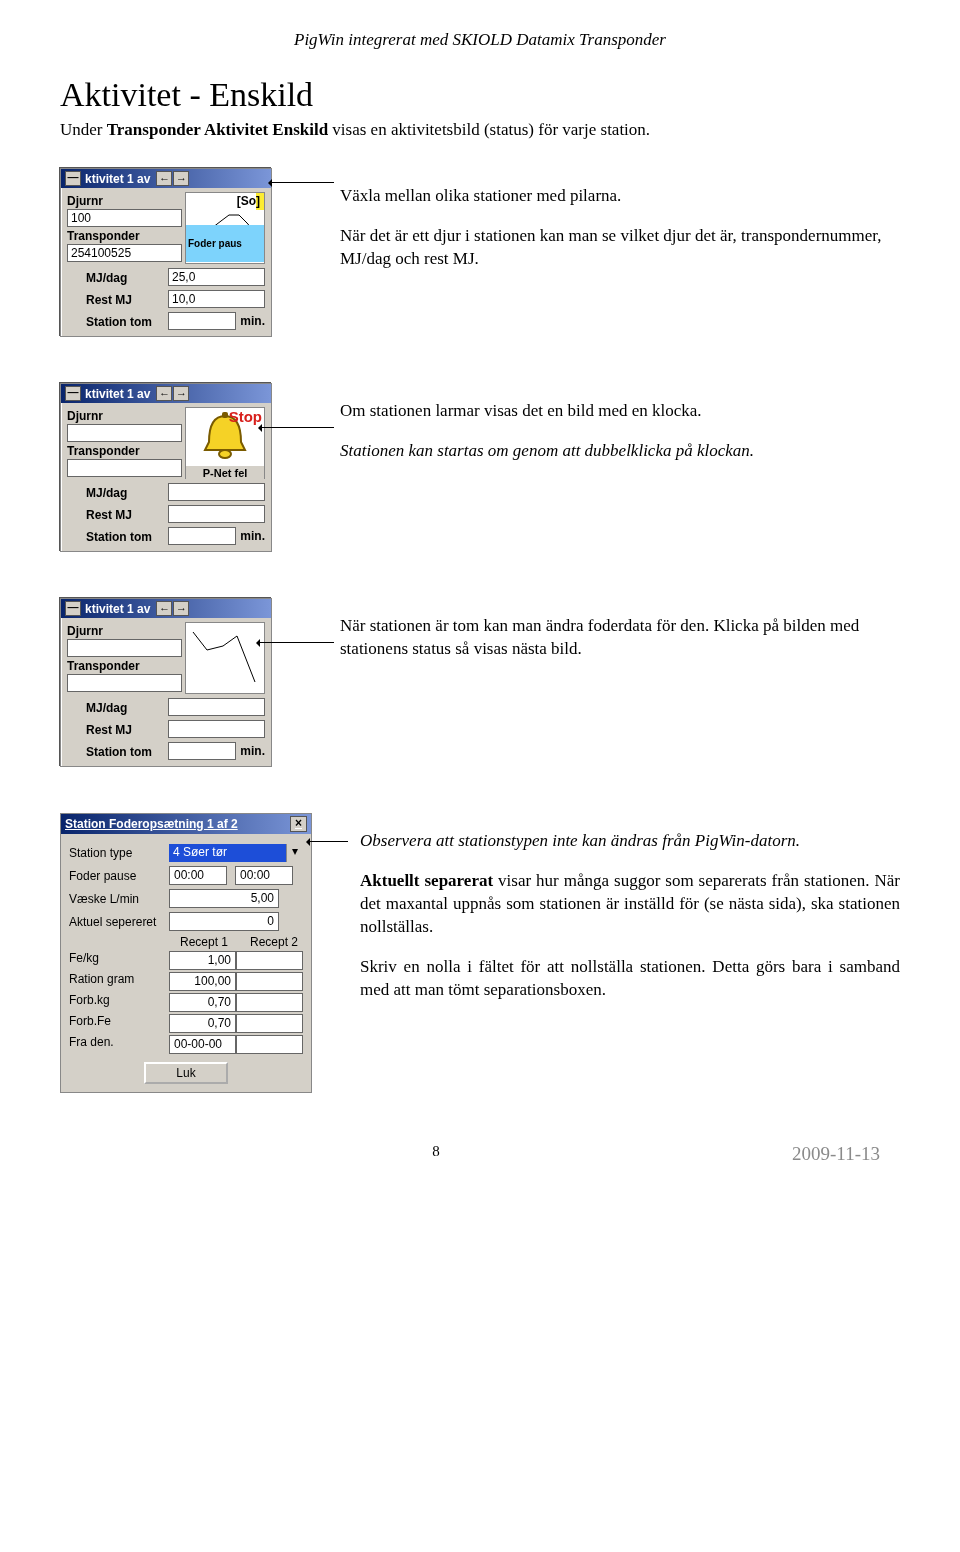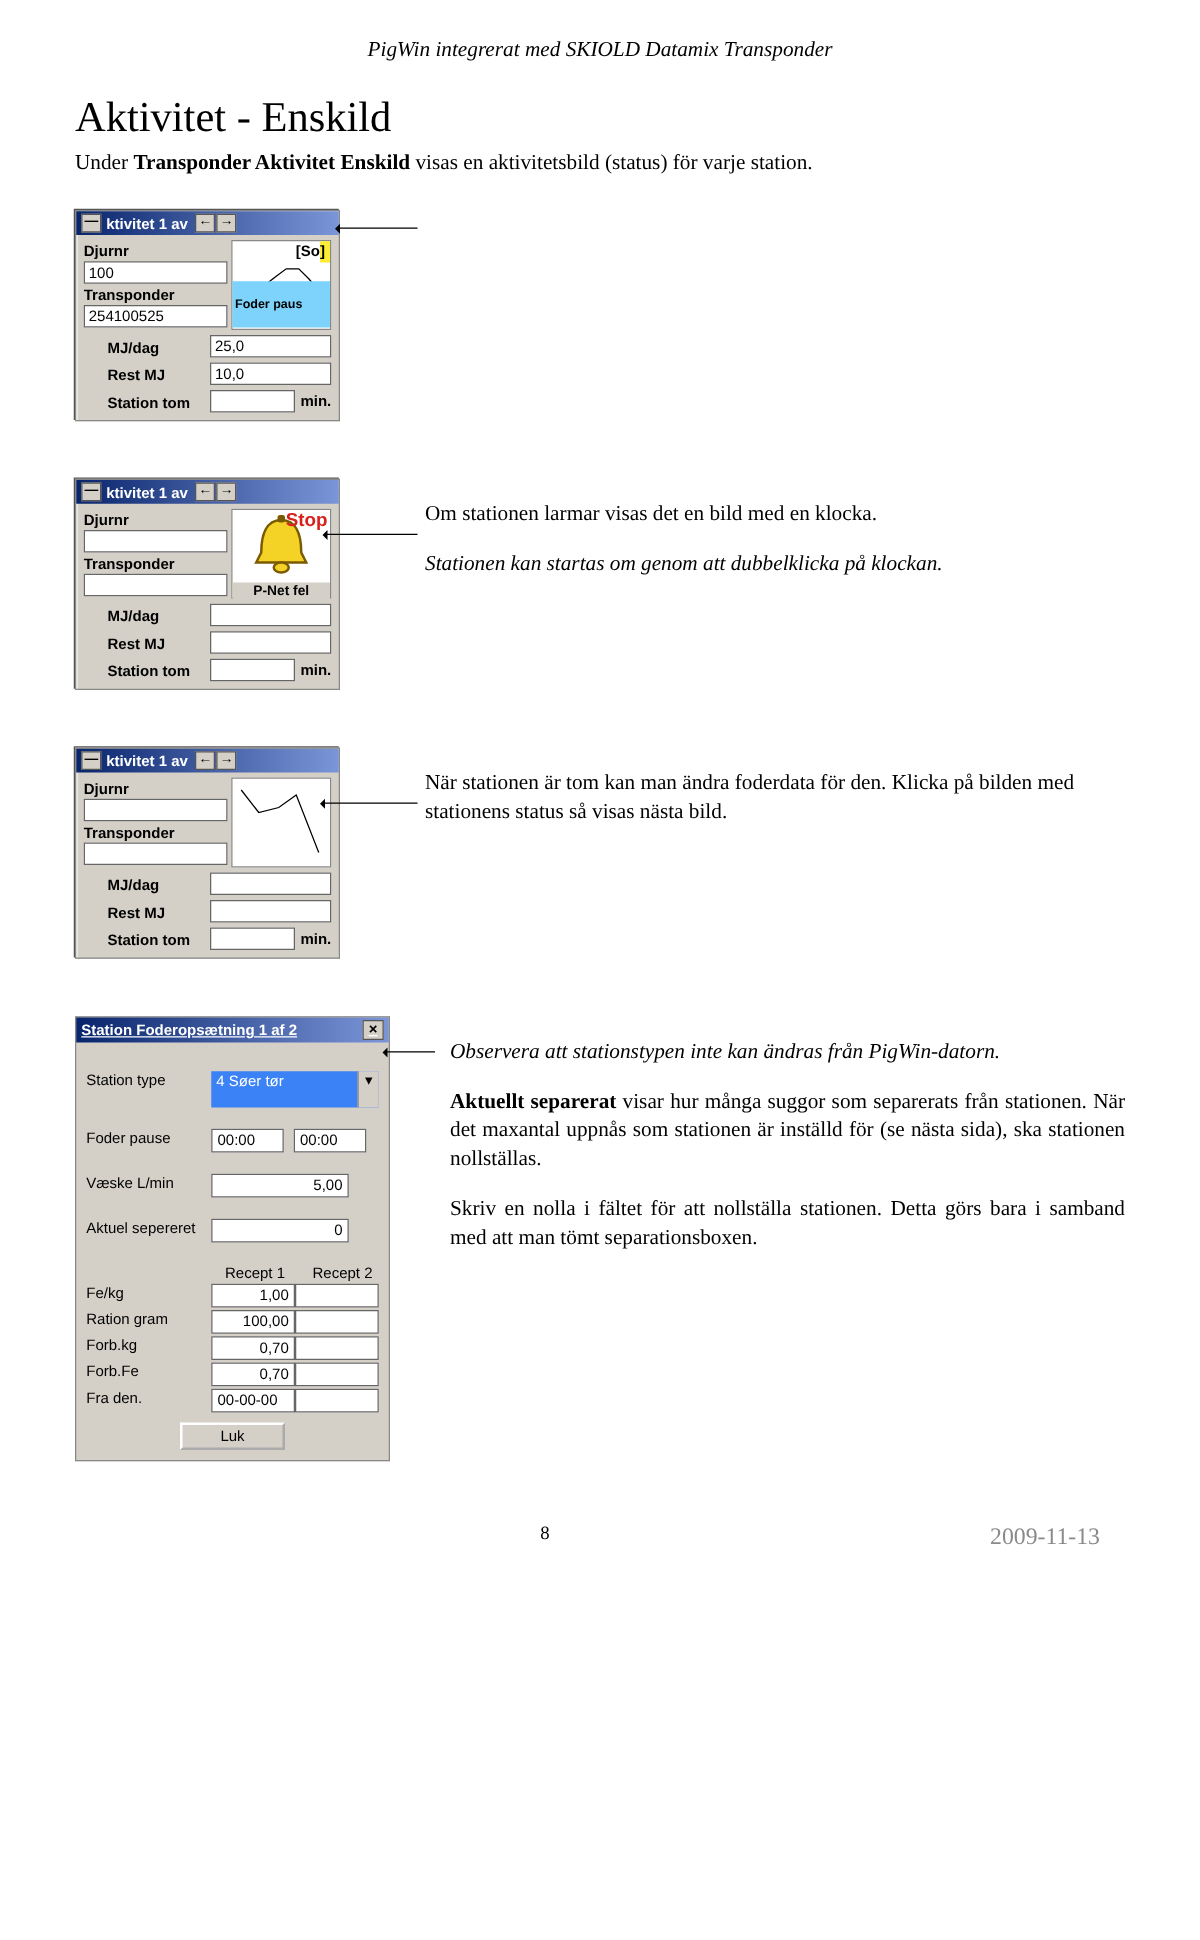--- a/index.html
+++ b/index.html
@@ -149,21 +149,21 @@
     font-weight:bold;
     padding:2px 4px;
     display:flex;
     align-items:center;
     text-decoration:underline;
   }
   .fptitle .x {
     width:15px;height:14px;background:#d4d0c8;border:1px solid #555;color:#000;font-weight:bold;text-align:center;line-height:12px;margin-left:auto;
   }
   .fpbody { padding:6px 8px; }
-  .fprow { display:flex; align-items:flex-start; margin:17px 0; }
+  .fprow { display:flex; align-items:center; margin:4px 0; }
   .fprow .fl { flex:0 0 100px; font-weight:normal;}
   .fprow .fv {
     background:#fff; border:1px solid #666; height:17px; padding:0 4px; line-height:16px;
   }
   .fprow .fv.right { text-align:right;}
   .fphead { display:flex; margin-left:100px; gap:0;}
   .fphead span { flex:0 0 70px; text-align:center; font-weight:normal;}
   .fpgrid { display:flex; margin:2px 0;}
   .fpgrid .fl{ flex:0 0 100px;}
   .fpgrid .c { width:70px; background:#fff; border:1px solid #666; height:17px; text-align:right; padding:0 4px; line-height:16px;}
@@ -172,23 +172,23 @@
     width:80px;
     margin:8px auto 2px auto;
     background:#d4d0c8;
     border:2px outset #fff;
     text-align:center;
     padding:2px 0;
     font-size:12px;
   }
   .combo {
     display:flex;
-    background:#3b82f6;
+    background:#1d4ed8;
     color:#fff;
-    height:29px;
+    height:18px;
     width:140px;
   }
   .combo span{ flex:1; padding:1px 4px;}
   .combo .dd{
     width:16px;background:#d4d0c8;color:#000;text-align:center;border-left:1px solid #888;
   }
 </style>
 </head>
 <body>
 
@@ -237,20 +237,24 @@
           </div>
         <div class="mjrow">
             <span class="lbl">Station tom</span>
             <div class="field sm"></div>
             <span style="margin-left:4px;font-weight:bold">min.</span>
           </div>
       </div>
     </div>
     <div class="arrowline" style="left:210px;top:14px;width:64px"></div>
   </div>
+  <div class="txtcol">
+    <p>Växla mellan olika stationer med pilarna.</p>
+    <p>När det är ett djur i stationen kan man se vilket djur det är, transpondernummer, MJ/dag och rest MJ.</p>
+  </div>
 </div>
 
 <div class="row">
   <div class="figcol">
     <div class="panel">
       <div class="titlebar">
         <div class="sq first">—</div>
         <span>ktivitet 1 av</span>
         <div class="navsquares">
           <div class="sq">←</div>

